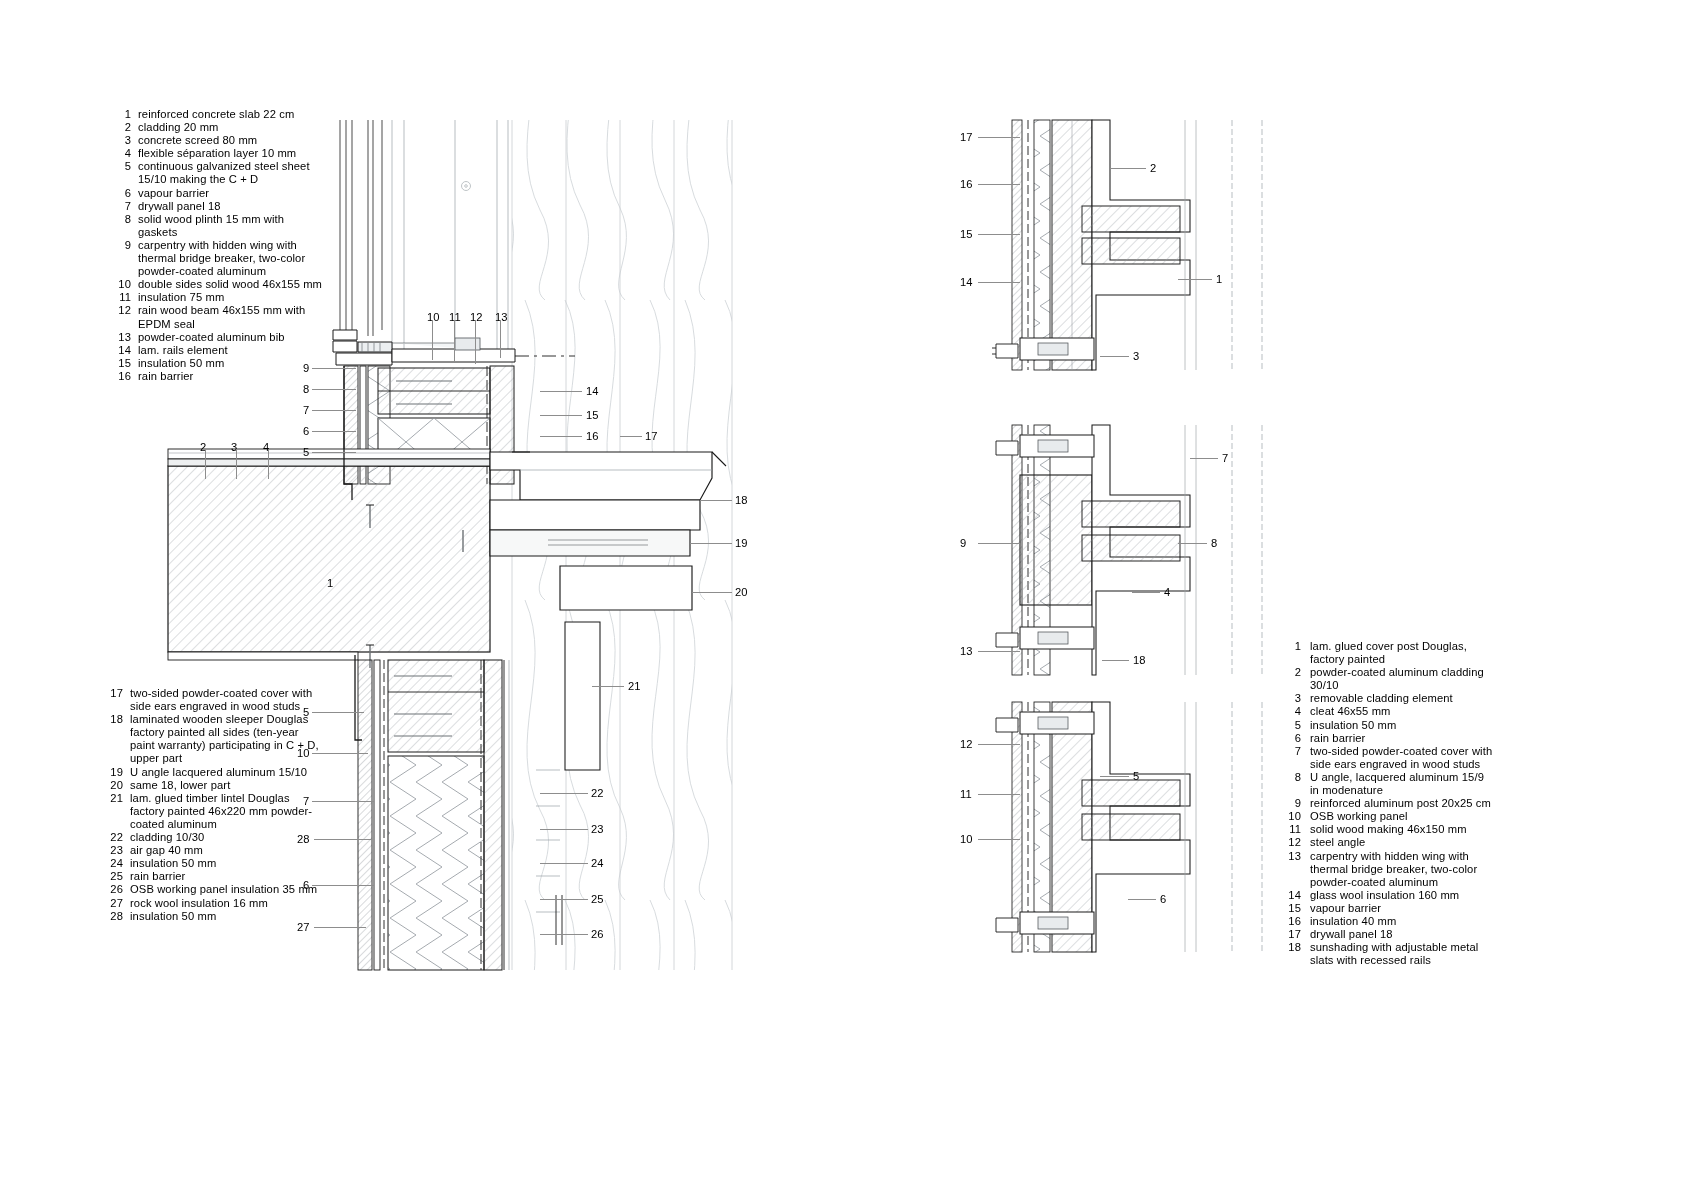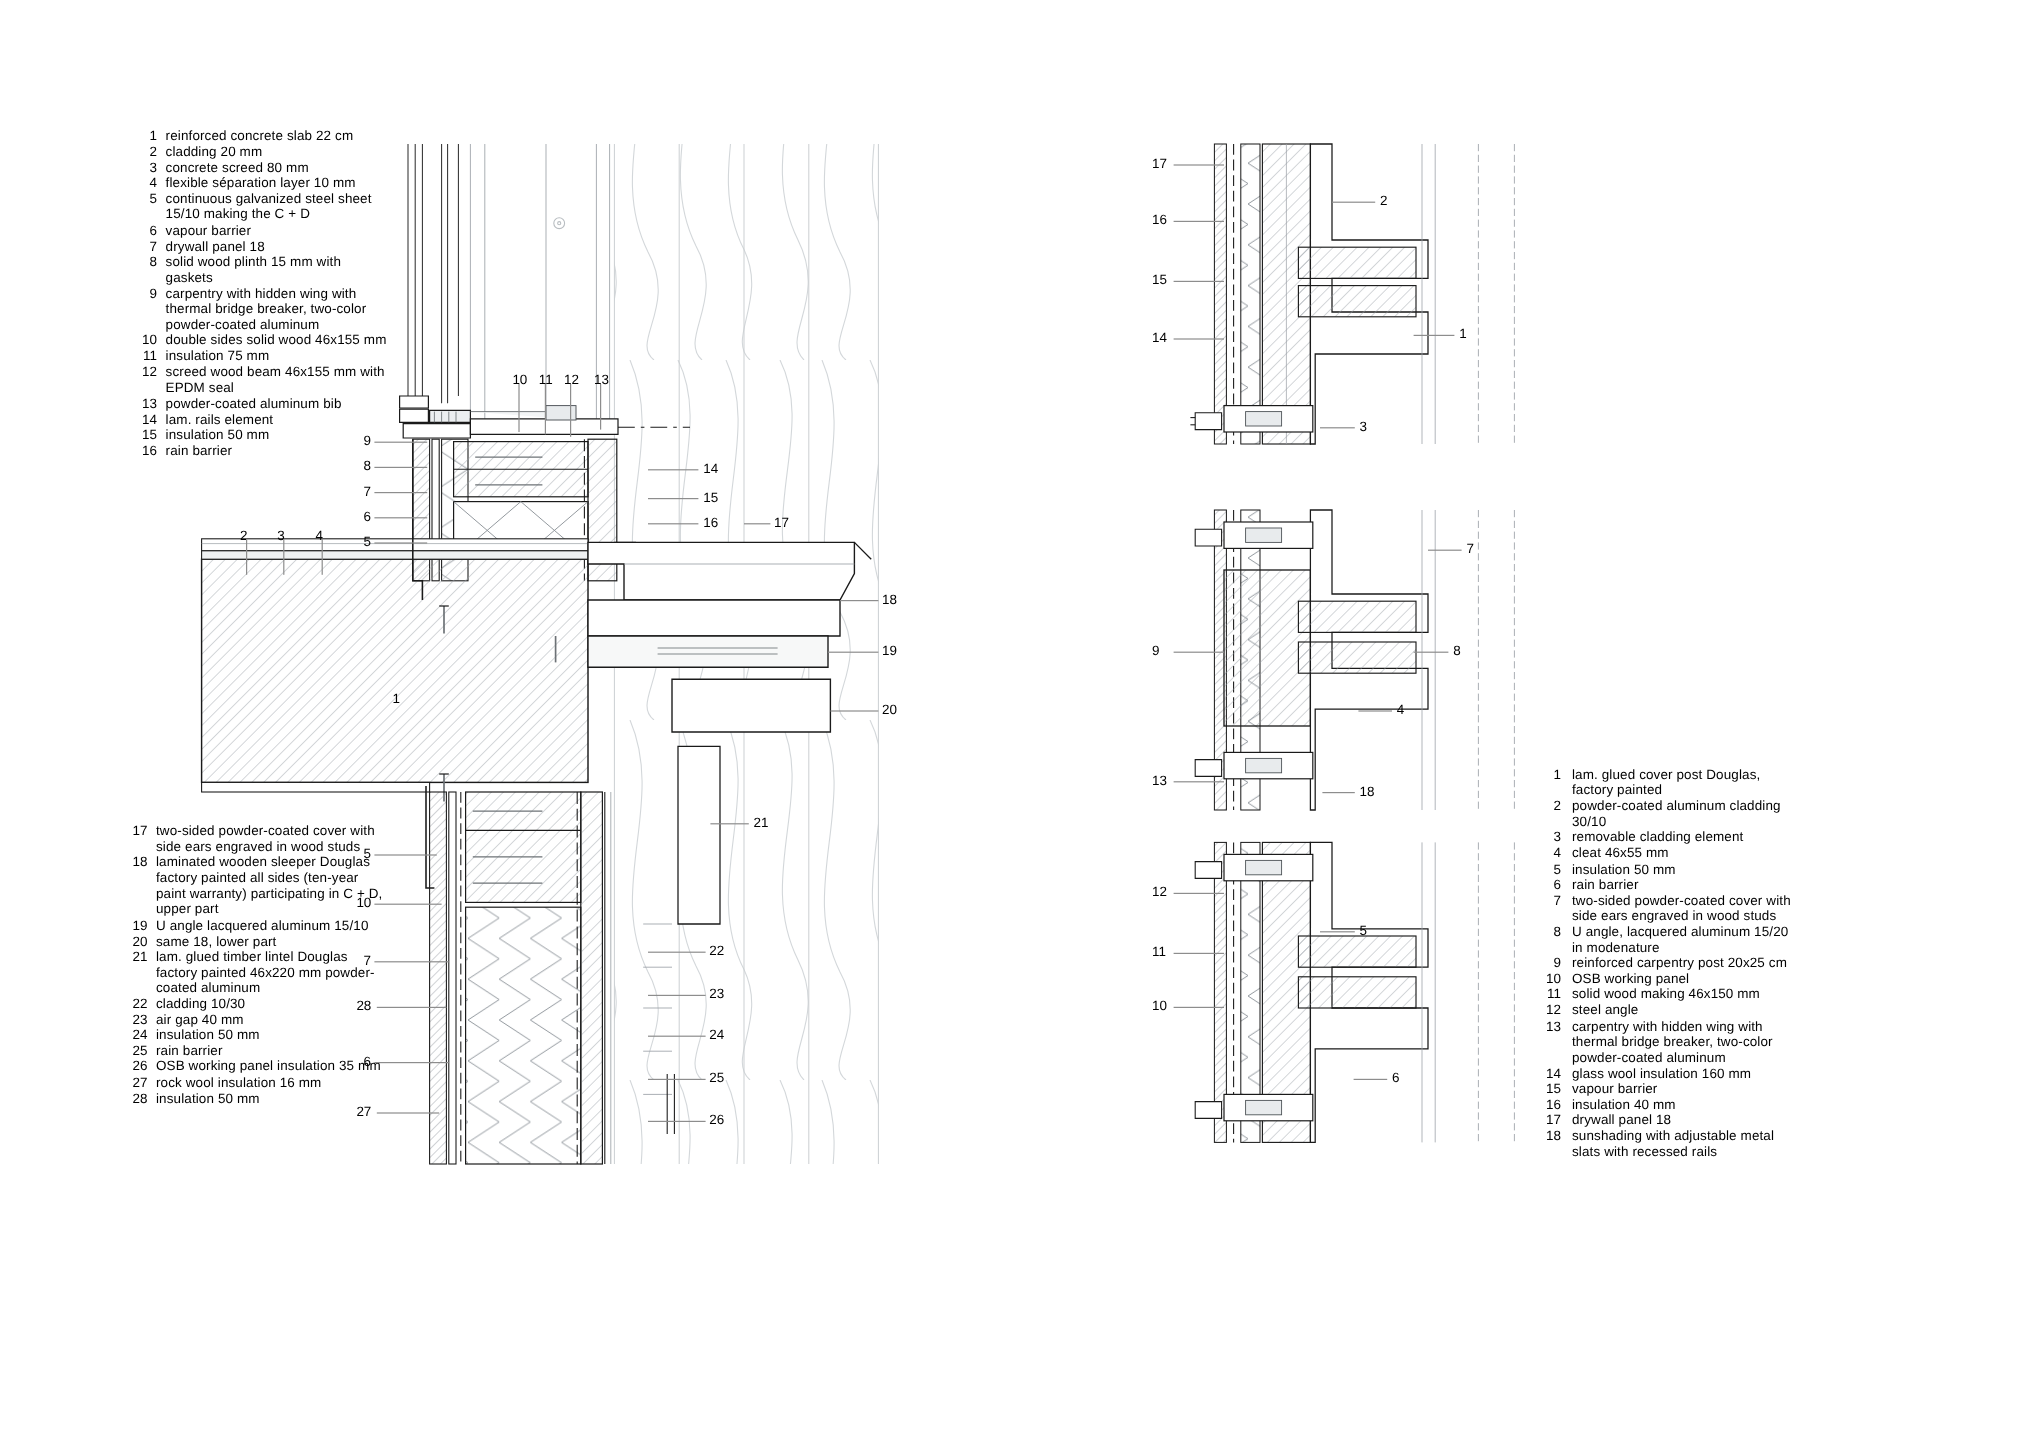--- a/index.html
+++ b/index.html
@@ -377,21 +377,21 @@
         <div class="row">
           <div class="num">10</div>
           <div class="txt">double sides solid wood 46x155 mm</div>
         </div>
         <div class="row">
           <div class="num">11</div>
           <div class="txt">insulation 75 mm</div>
         </div>
         <div class="row">
           <div class="num">12</div>
-          <div class="txt">screed wood beam 46x155 mm with EPDM seal</div>
+          <div class="txt">rain wood beam 46x155 mm with EPDM seal</div>
         </div>
         <div class="row">
           <div class="num">13</div>
           <div class="txt">powder-coated aluminum bib</div>
         </div>
         <div class="row">
           <div class="num">14</div>
           <div class="txt">lam. rails element</div>
         </div>
         <div class="row">
@@ -483,25 +483,25 @@
         <div class="row">
           <div class="num">6</div>
           <div class="txt">rain barrier</div>
         </div>
         <div class="row">
           <div class="num">7</div>
           <div class="txt">two-sided powder-coated cover with side ears engraved in wood studs</div>
         </div>
         <div class="row">
           <div class="num">8</div>
-          <div class="txt">U angle, lacquered aluminum 15/20 in modenature</div>
+          <div class="txt">U angle, lacquered aluminum 15/9 in modenature</div>
         </div>
         <div class="row">
           <div class="num">9</div>
-          <div class="txt">reinforced carpentry post 20x25 cm</div>
+          <div class="txt">reinforced aluminum post 20x25 cm</div>
         </div>
         <div class="row">
           <div class="num">10</div>
           <div class="txt">OSB working panel</div>
         </div>
         <div class="row">
           <div class="num">11</div>
           <div class="txt">solid wood making 46x150 mm</div>
         </div>
         <div class="row">

